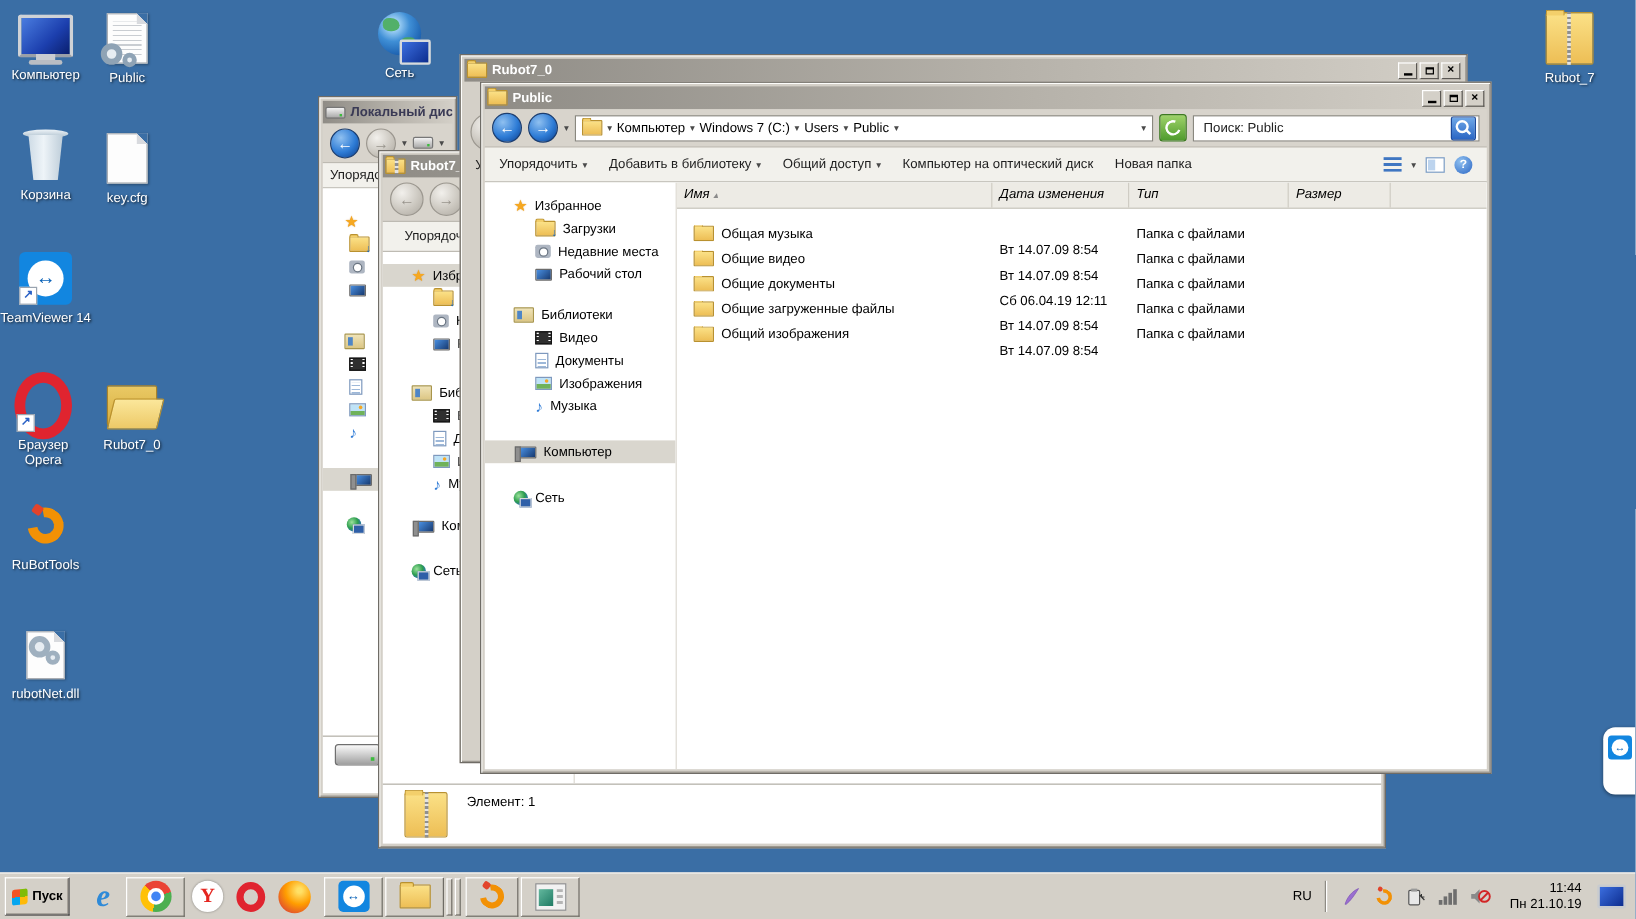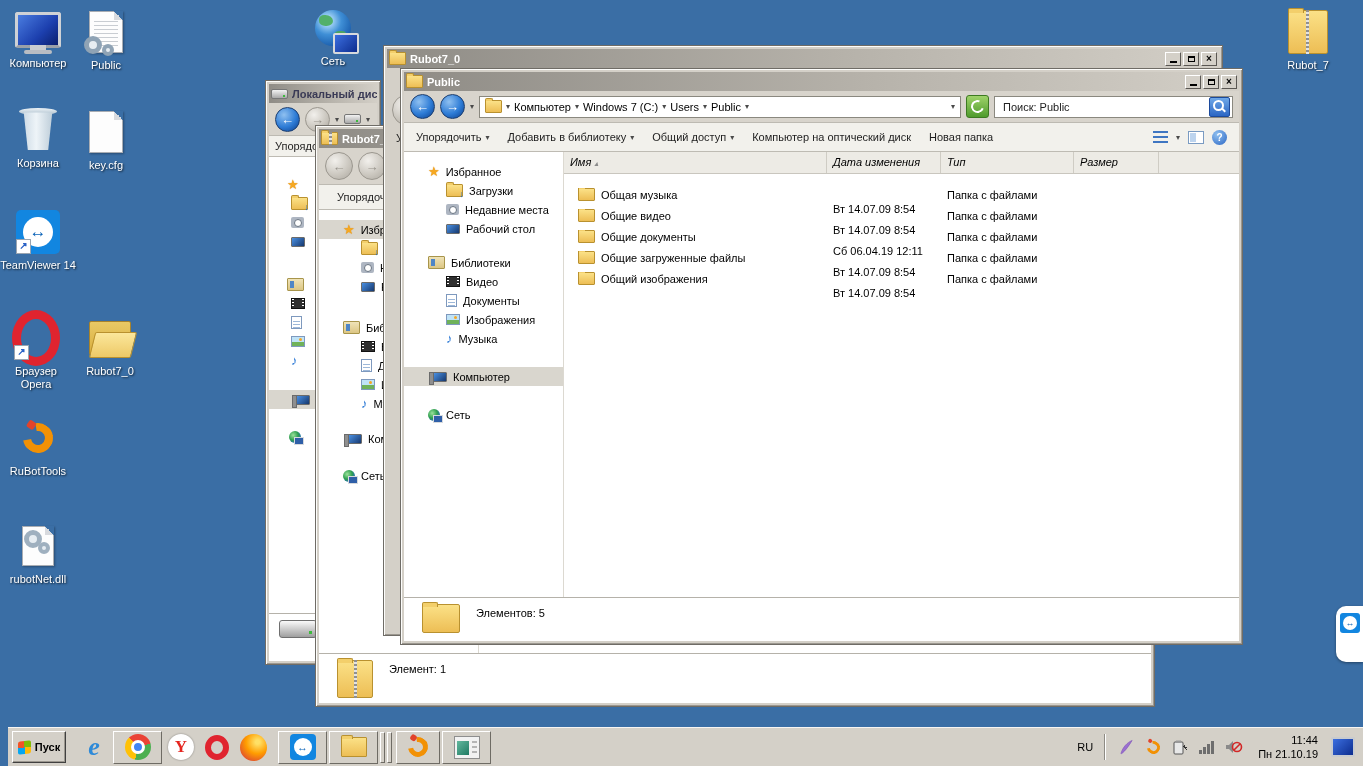--- a/index.html
+++ b/index.html
@@ -175,21 +175,21 @@
   .ghost-text{position:absolute;left:9px;top:64px;white-space:nowrap;color:#1E1E1E;}
   
   .bubble{position:absolute;right:0;top:606px;width:27px;height:56px;background:#fff;border-radius:10px 0 0 10px;
     box-shadow:0 1px 3px rgba(0,0,0,.4);z-index:6;}
   .bubble .tv-mini{position:absolute;left:4px;top:7px;width:20px;height:20px;background:#1286E0;border-radius:3px;
     display:flex;align-items:center;justify-content:center;}
   .bubble .tv-mini span{width:14px;height:14px;background:#fff;border-radius:50%;color:#0B63B8;font-weight:bold;font-size:9px;
     display:flex;align-items:center;justify-content:center;}
   
   .taskbar{position:absolute;left:0;right:0;bottom:0;height:39px;background:#D4D0C8;border-top:1px solid #F6F5F2;
-    display:flex;align-items:center;padding:0 4px;z-index:10;box-sizing:border-box;margin-left:8px;}
+    display:flex;align-items:center;padding:0 4px;z-index:10;box-sizing:border-box;}
   .startbtn{width:52px;height:30px;background:#D4D0C8;border:1px solid;border-color:#FFF #404040 #404040 #FFF;
     box-shadow:inset -1px -1px 0 #9B978F;display:flex;align-items:center;justify-content:center;gap:4px;font-weight:bold;}
   .flag{width:13px;height:13px;border-radius:2px;transform:skewY(-6deg);
     background:conic-gradient(#81BC06 0 25%,#FFBA08 0 50%,#05A6F0 0 75%,#F35325 0);}
   .qi{width:36px;height:31px;display:flex;align-items:center;justify-content:center;flex:none;}
   .appbtn{width:47px;height:31px;border:1px solid;border-color:#FFF #6E6B64 #6E6B64 #FFF;background:#D4D0C8;
     display:flex;align-items:center;justify-content:center;flex:none;margin:0 1px;}
   .groupbars{display:flex;gap:2px;margin:0 3px 0 1px;}
   .gbar{width:5px;height:31px;border:1px solid;border-color:#FFF #6E6B64 #6E6B64 #FFF;background:#D4D0C8;box-sizing:border-box;}
   .ie{font-family:"Liberation Serif",serif;font-style:italic;font-weight:bold;font-size:26px;color:#2E8AD8;line-height:26px;}
@@ -637,24 +637,20 @@
               <span class="cell name">
                   <span class="fi"></span>
                   <span>Общий изображения</span>
                 </span>
               <span class="cell date">Вт 14.07.09 8:54</span>
               <span class="cell type">Папка с файлами</span>
               <span class="cell size"></span>
             </div>
           </div>
         </div>
-      </div>
-      <div class="status" style="height:44px;">
-        <span class="fi fi-big"></span>
-        <span class="stext">Элементов: 5</span>
       </div>
     </div>
   </div>
 
   <div class="bubble">
     <span class="tv-mini">
         <span>↔</span>
       </span>
   </div>
 

